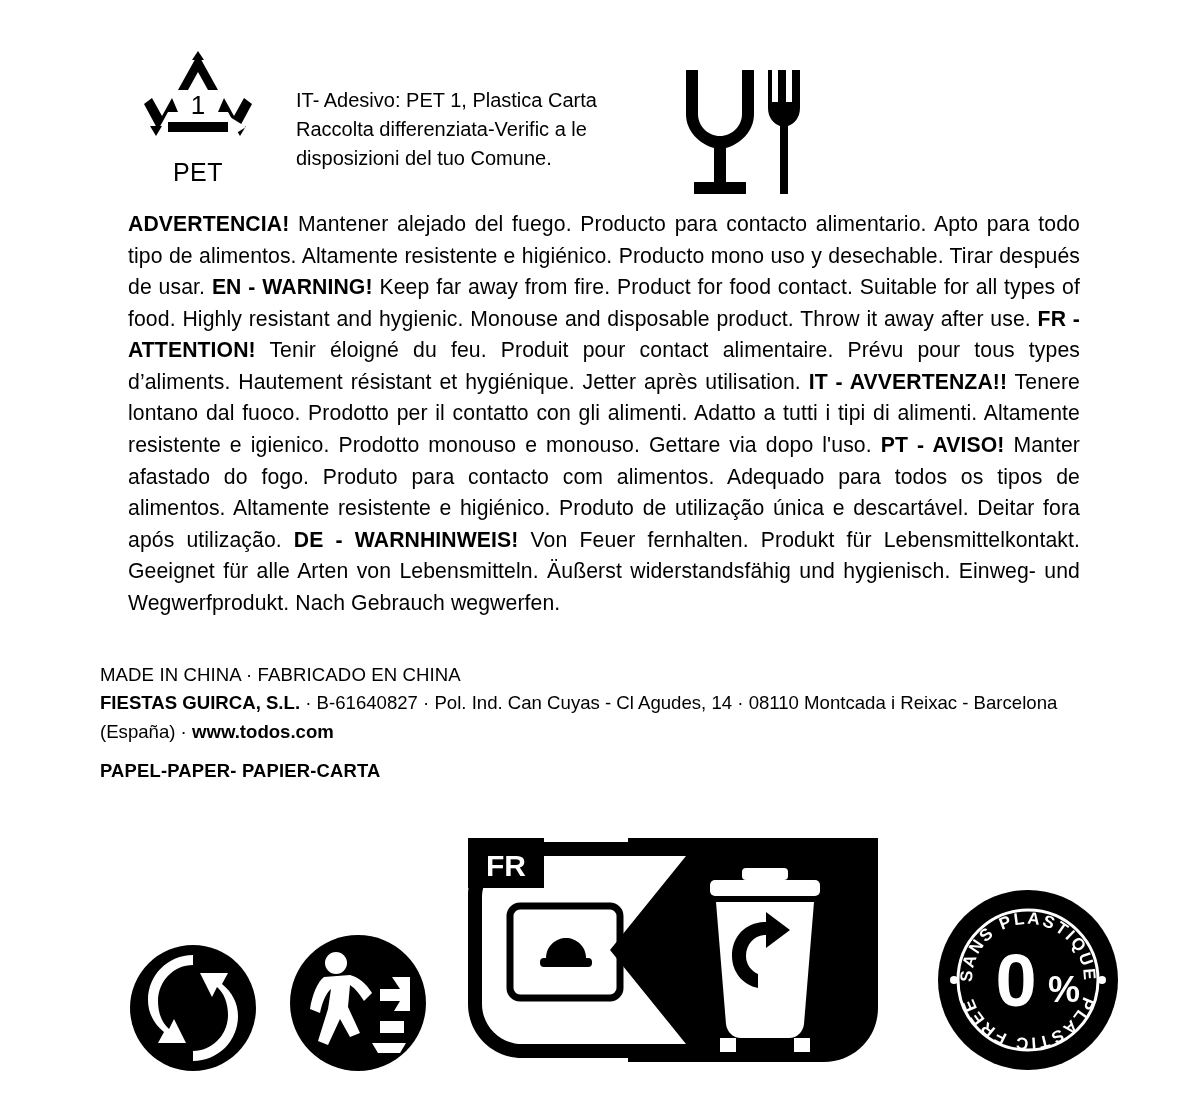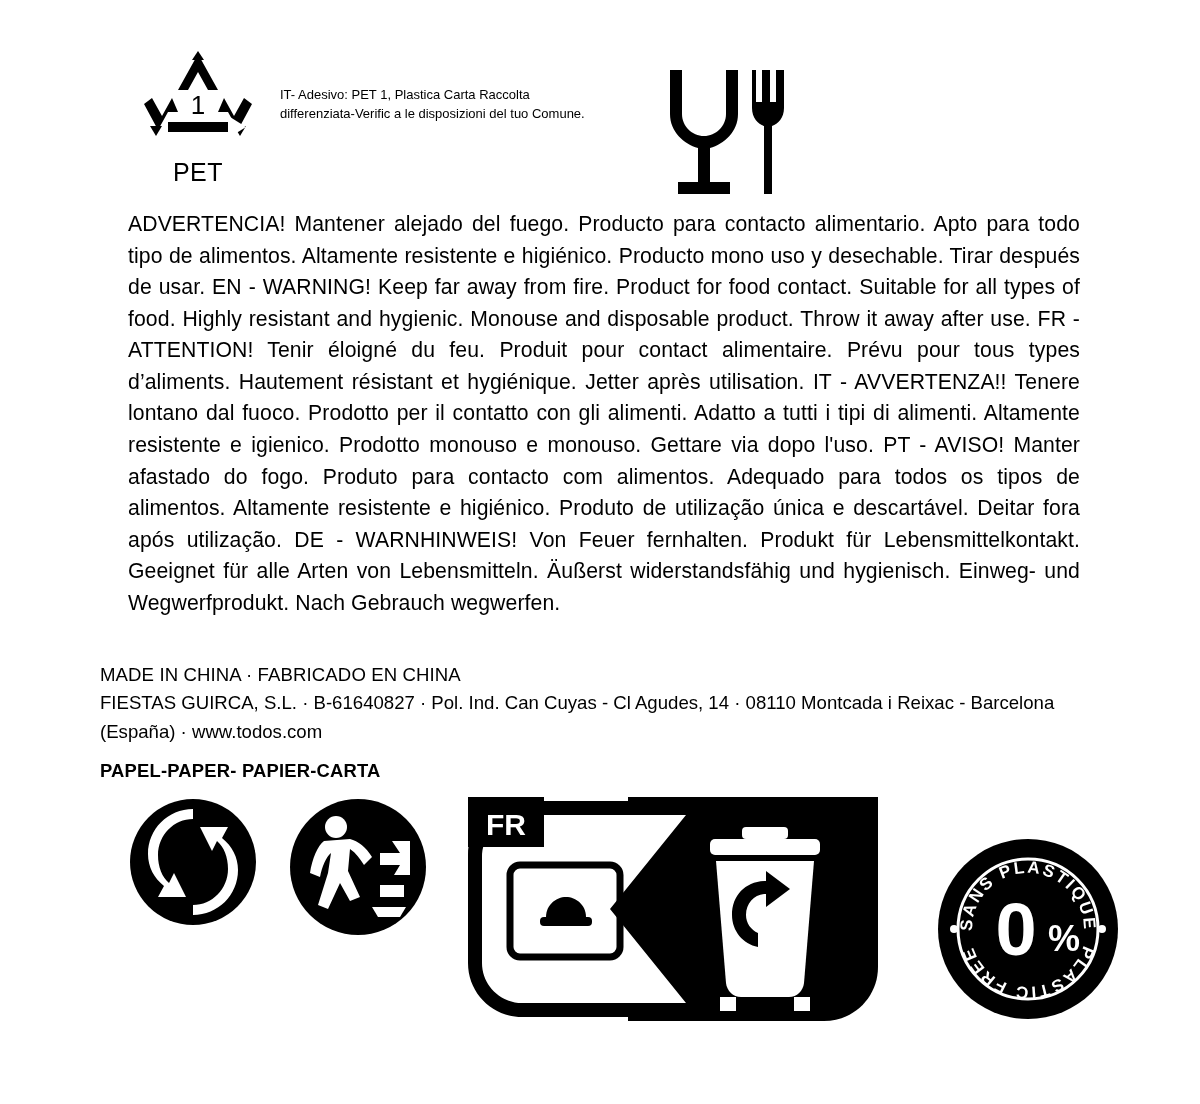--- a/index.html
+++ b/index.html
@@ -32,73 +32,73 @@
     flex: none;
   }
   .pet-label {
     font-size: 25px;
     letter-spacing: .5px;
     margin-top: 2px;
     font-family: "Liberation Sans", sans-serif;
     text-align: right;
   }
   .it-text {
-    margin-left: 12px;
+    margin-left: 28px;
     margin-top: 38px;
-    font-size: 13px;
+    font-size: 20px;
     line-height: 1.45;
     max-width: 320px;
     font-family: "Liberation Sans", sans-serif;
   }
   .glass-fork {
     margin-left: 60px;
     margin-top: 14px;
   }
 
   
   .warning-block {
     padding: 8px 120px 0 128px;
     text-align: justify;
     font-size: 21.2px;
     line-height: 1.49;
     letter-spacing: 0.1px;
     font-family: "Liberation Sans", sans-serif;
   }
   .warning-block b {
-    font-weight: normal;
+    font-weight: bold;
   }
 
   
   .address-block {
     padding: 42px 120px 0 100px;
     font-size: 18.6px;
     line-height: 1.55;
     font-family: "Liberation Sans", sans-serif;
   }
   .address-block .line-made {
     letter-spacing: .1px;
   }
-  .address-block b { font-weight: normal; margin-top: 12px; }
+  .address-block b { font-weight: bold; margin-top: 12px; }
   .mats {
     margin-top: 12px;
     font-weight: bold;
     font-size: 18.4px;
     line-height: 1.3;
     letter-spacing: .2px;
   }
 
   
   .icon-row {
     position: absolute;
     left: 0;
-    top: 797px;
+    top: 832px;
     width: 1057px;
     height: 245px;
     display: flex;
-    align-items: flex-start;
+    align-items: flex-end;
   }
   .icon-mobius { margin-left: 128px; }
   .icon-tidyman { margin-left: 30px; }
   .icon-triman { margin-left: 20px; }
   .icon-sansplastique { margin-left: 58px; margin-top: 40px; }
 </style>
 </head>
 <body>
 
 <div class="top-row">

